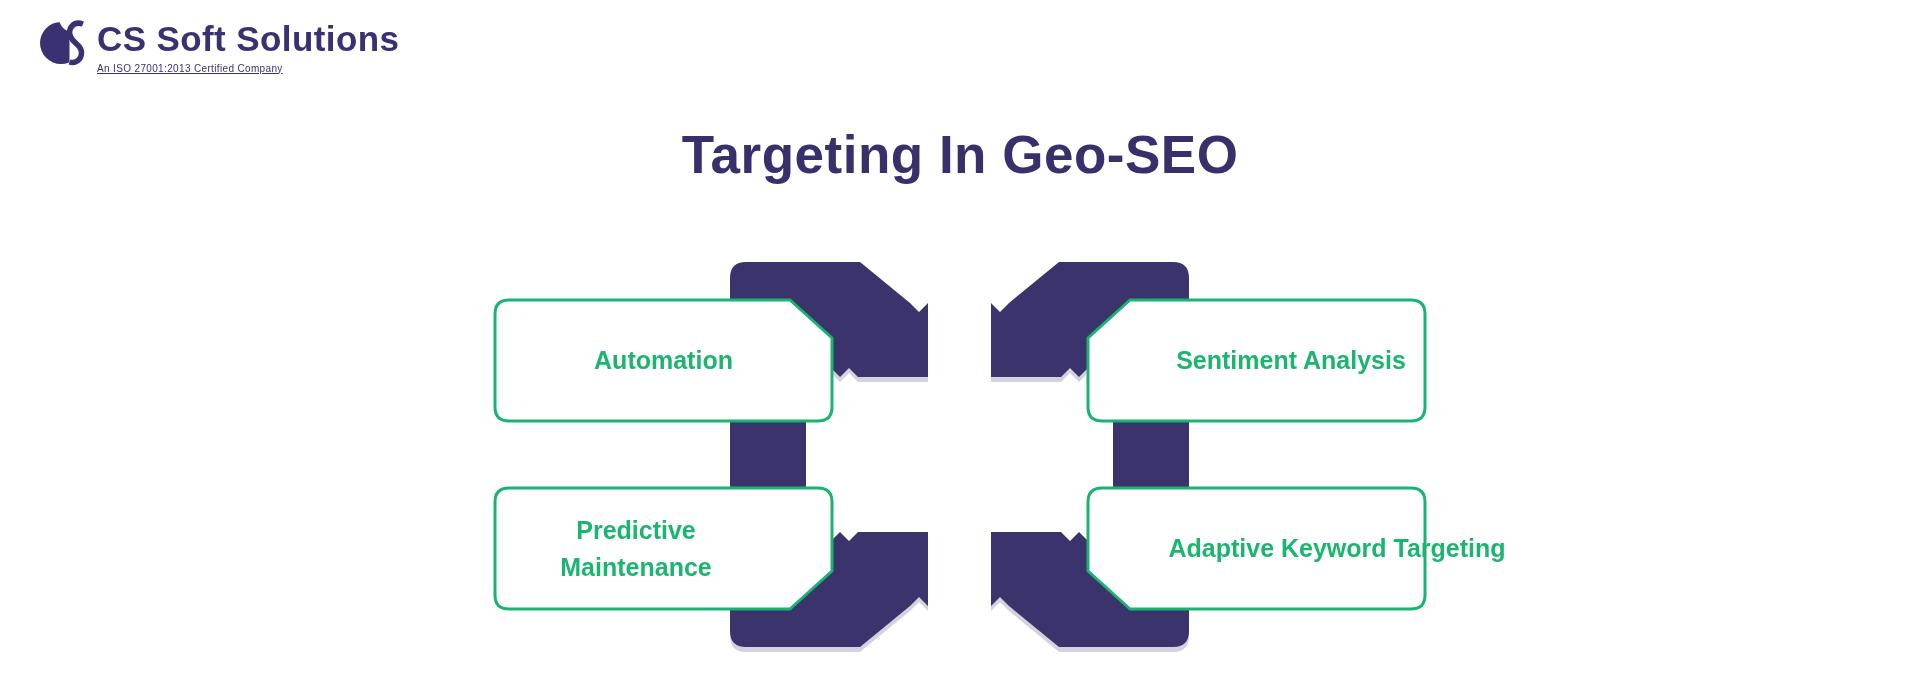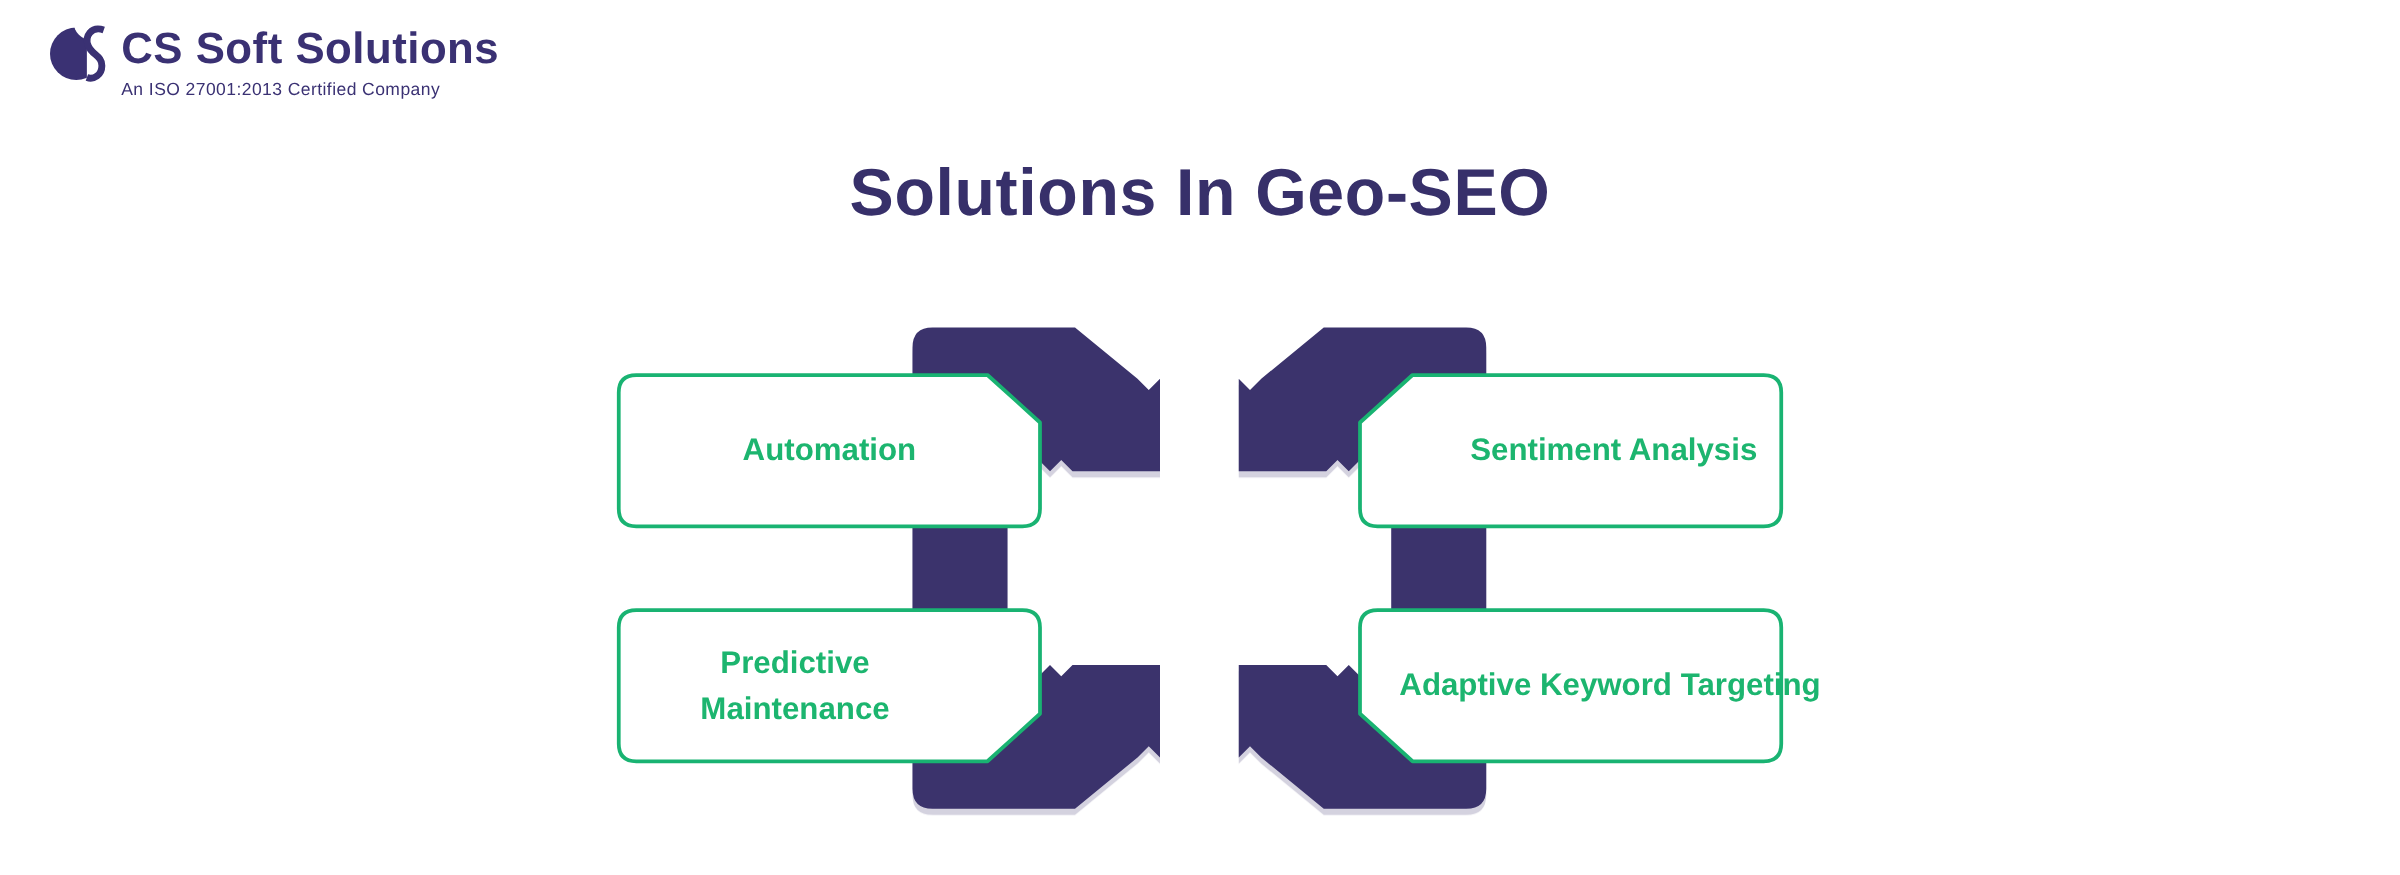--- a/index.html
+++ b/index.html
@@ -5,60 +5,60 @@
   html,body{margin:0;padding:0;background:#fff;}
   .canvas{
     position:relative;width:1920px;height:700px;overflow:hidden;
     background:var(--background,#fff);
     font-family:"Liberation Sans", sans-serif;
   }
   
   .logo{position:absolute;left:40px;top:13px;display:flex;align-items:flex-start;gap:9px;}
   .logo-icon{width:48px;height:58px;flex:0 0 auto;}
   .logo-name{font-size:35px;font-weight:600;color:var(--logo_purple);letter-spacing:.4px;line-height:1.1;margin-top:7px;}
-  .logo-tagline{font-size:14px;color:var(--logo_purple);letter-spacing:.35px;margin-top:4px;}
+  .logo-tagline{font-size:10px;color:var(--logo_purple);letter-spacing:.35px;margin-top:4px;text-decoration:underline;}
   
   .title{
     position:absolute;top:124px;left:0;width:100%;margin:0;
     text-align:center;font-size:53px;font-weight:700;color:var(--title_text);
     letter-spacing:.5px;
   }
   
   .diagram{position:absolute;left:0;top:0;width:1920px;height:700px;}
   .arrow-shape{fill:var(--purple);filter:drop-shadow(0 5px 0 rgba(59,51,108,.22));}
   .box-shape{fill:#ffffff;stroke:var(--green);stroke-width:3;stroke-linejoin:round;}
   .box-label{
     position:absolute;display:flex;align-items:center;justify-content:center;
     text-align:center;font-size:25px;font-weight:600;line-height:1.45;
     color:var(--green_text);padding:17px 16px;box-sizing:border-box;
   }
   .pos-tl{left:495px;top:300px;width:337px;height:121px;}
   .pos-bl{left:495px;top:488px;width:282px;height:121px;}
   .pos-tr{left:1088px;top:300px;width:406px;height:121px;}
-  .pos-br{left:1088px;top:488px;width:400px;height:121px;}
+  .pos-br{left:1137px;top:488px;width:400px;height:121px;}
 </style>
 </head>
 <body>
 
 <div class="canvas">
 
   <header class="logo">
     <svg class="logo-icon" viewBox="0 0 48 58" aria-hidden="true">
       <circle cx="21" cy="30" r="21" fill="var(--logo_purple)"></circle>
       <rect x="29.5" y="0" width="19" height="58" fill="#ffffff"></rect>
       <circle cx="33" cy="5" r="14" fill="#ffffff"></circle>
       <path d="M 43,11 C 33,7.5 27.5,16 30.5,23.5 C 33.5,31 41.5,31.5 41.5,39.5 C 41.5,47 35,51 29.5,49" fill="none" stroke="var(--logo_purple)" stroke-width="5.5"></path>
     </svg>
     <div class="logo-text">
       <div class="logo-name">CS Soft Solutions</div>
       <div class="logo-tagline">An ISO 27001:2013 Certified Company</div>
     </div>
   </header>
 
-  <h1 class="title">Solutions In Geo-SEO</h1>
+  <h1 class="title">Targeting In Geo-SEO</h1>
 
   <svg class="diagram" viewBox="0 0 1920 700" aria-hidden="true">
     <g>
       <path class="arrow-shape" d="M 730,278 Q 730,262 746,262 L 860,262 L 910,303 L 919,312 L 928,303 L 928,377 L 858,377
            L 849,368 L 840,377 L 806,343 L 806,566 L 840,532 L 849,541 L 858,532 L 928,532 L 928,606
            L 919,597 L 910,606 L 860,647 L 746,647 Q 730,647 730,631 Z"></path>
       <path class="arrow-shape" d="M 1189,278 Q 1189,262 1173,262 L 1059,262 L 1009,303 L 1000,312 L 991,303 L 991,377 L 1061,377
            L 1070,368 L 1079,377 L 1113,343 L 1113,566 L 1079,532 L 1070,541 L 1061,532 L 991,532 L 991,606
            L 1000,597 L 1009,606 L 1059,647 L 1173,647 Q 1189,647 1189,631 Z"></path>
     </g>

